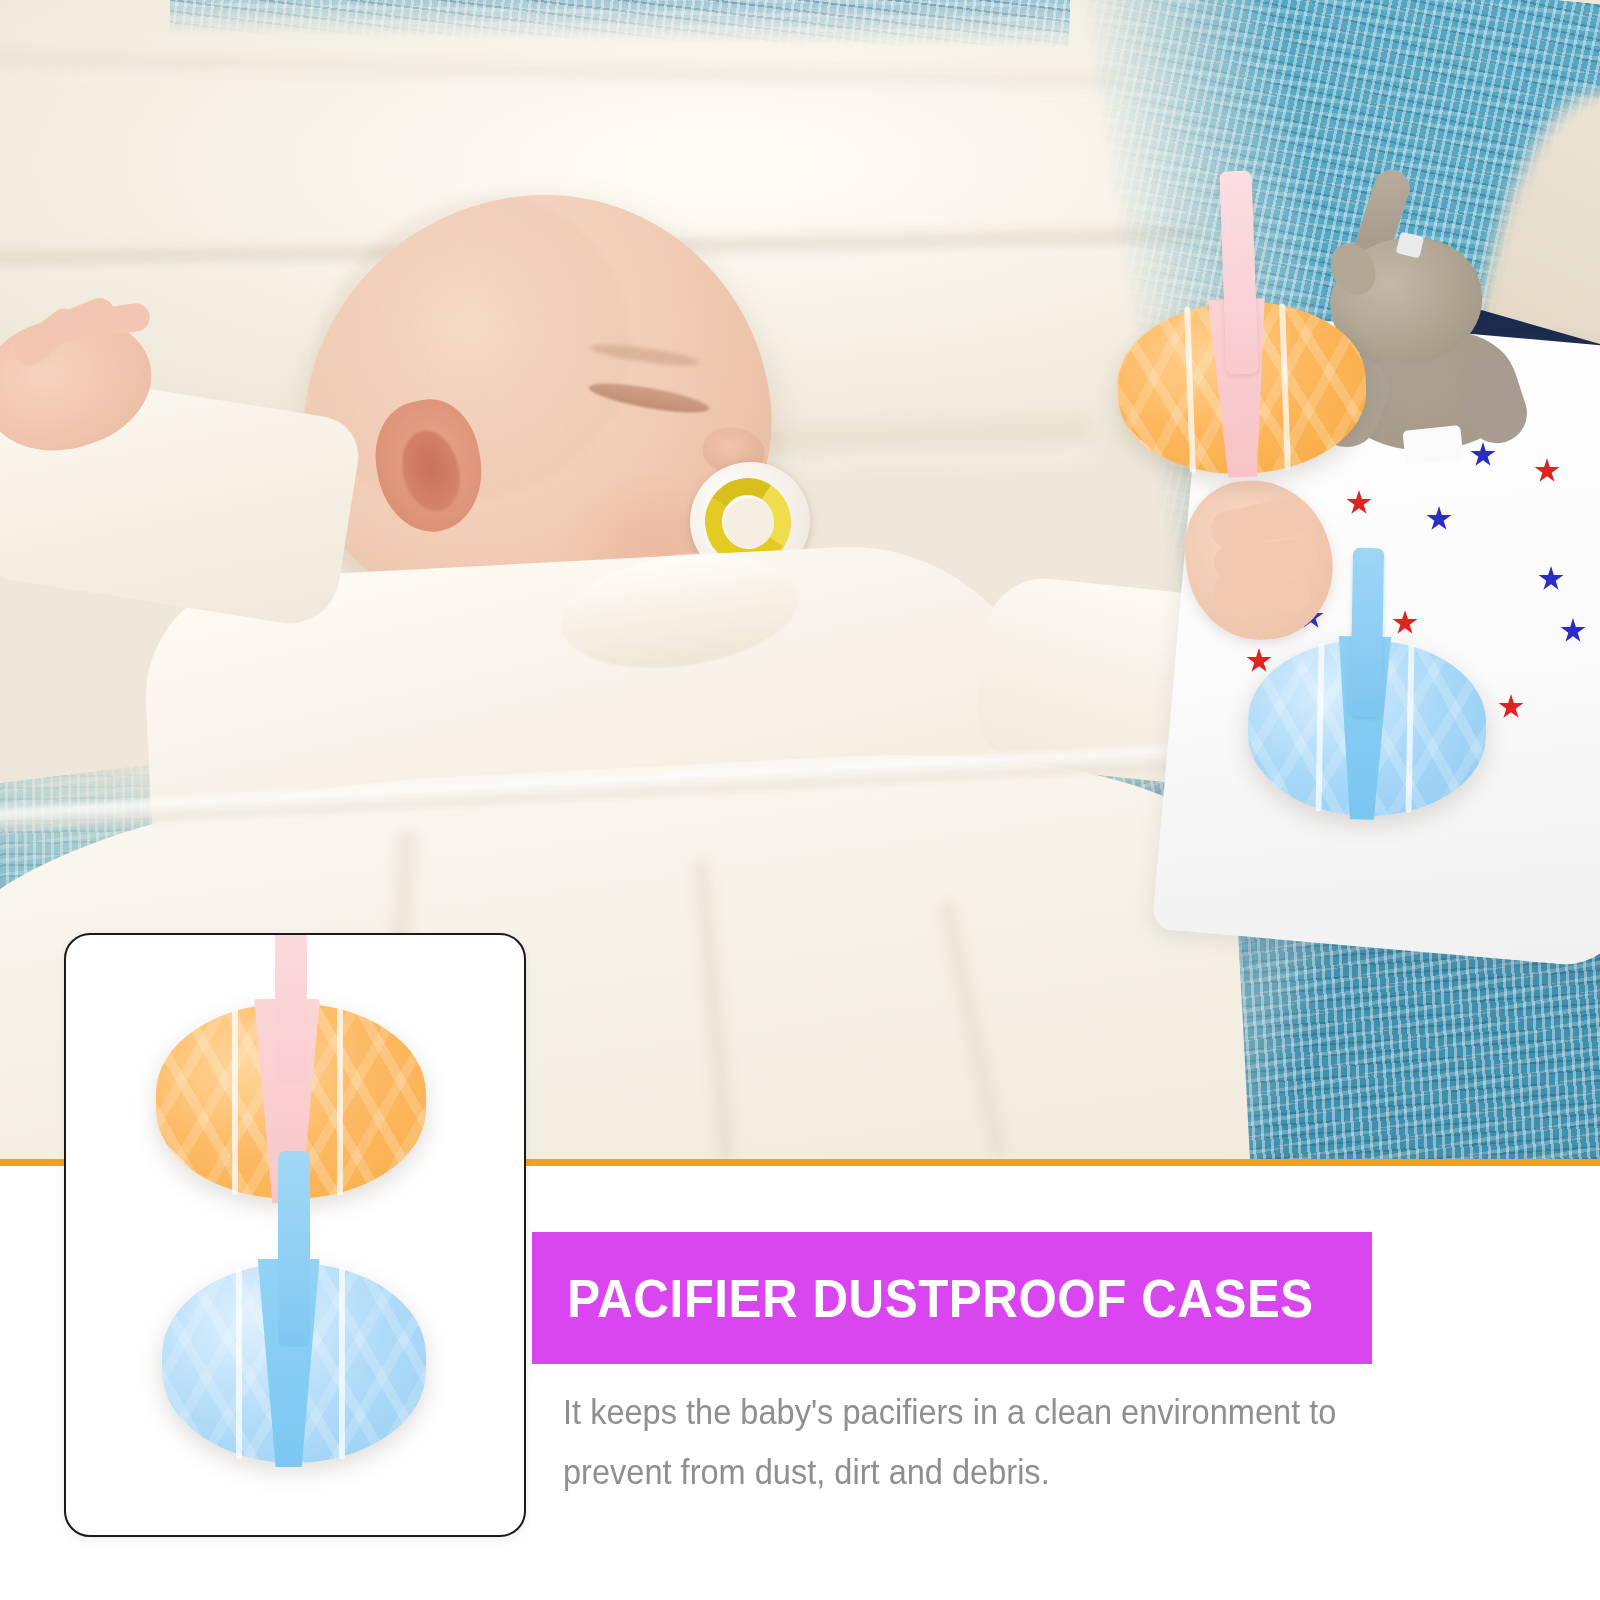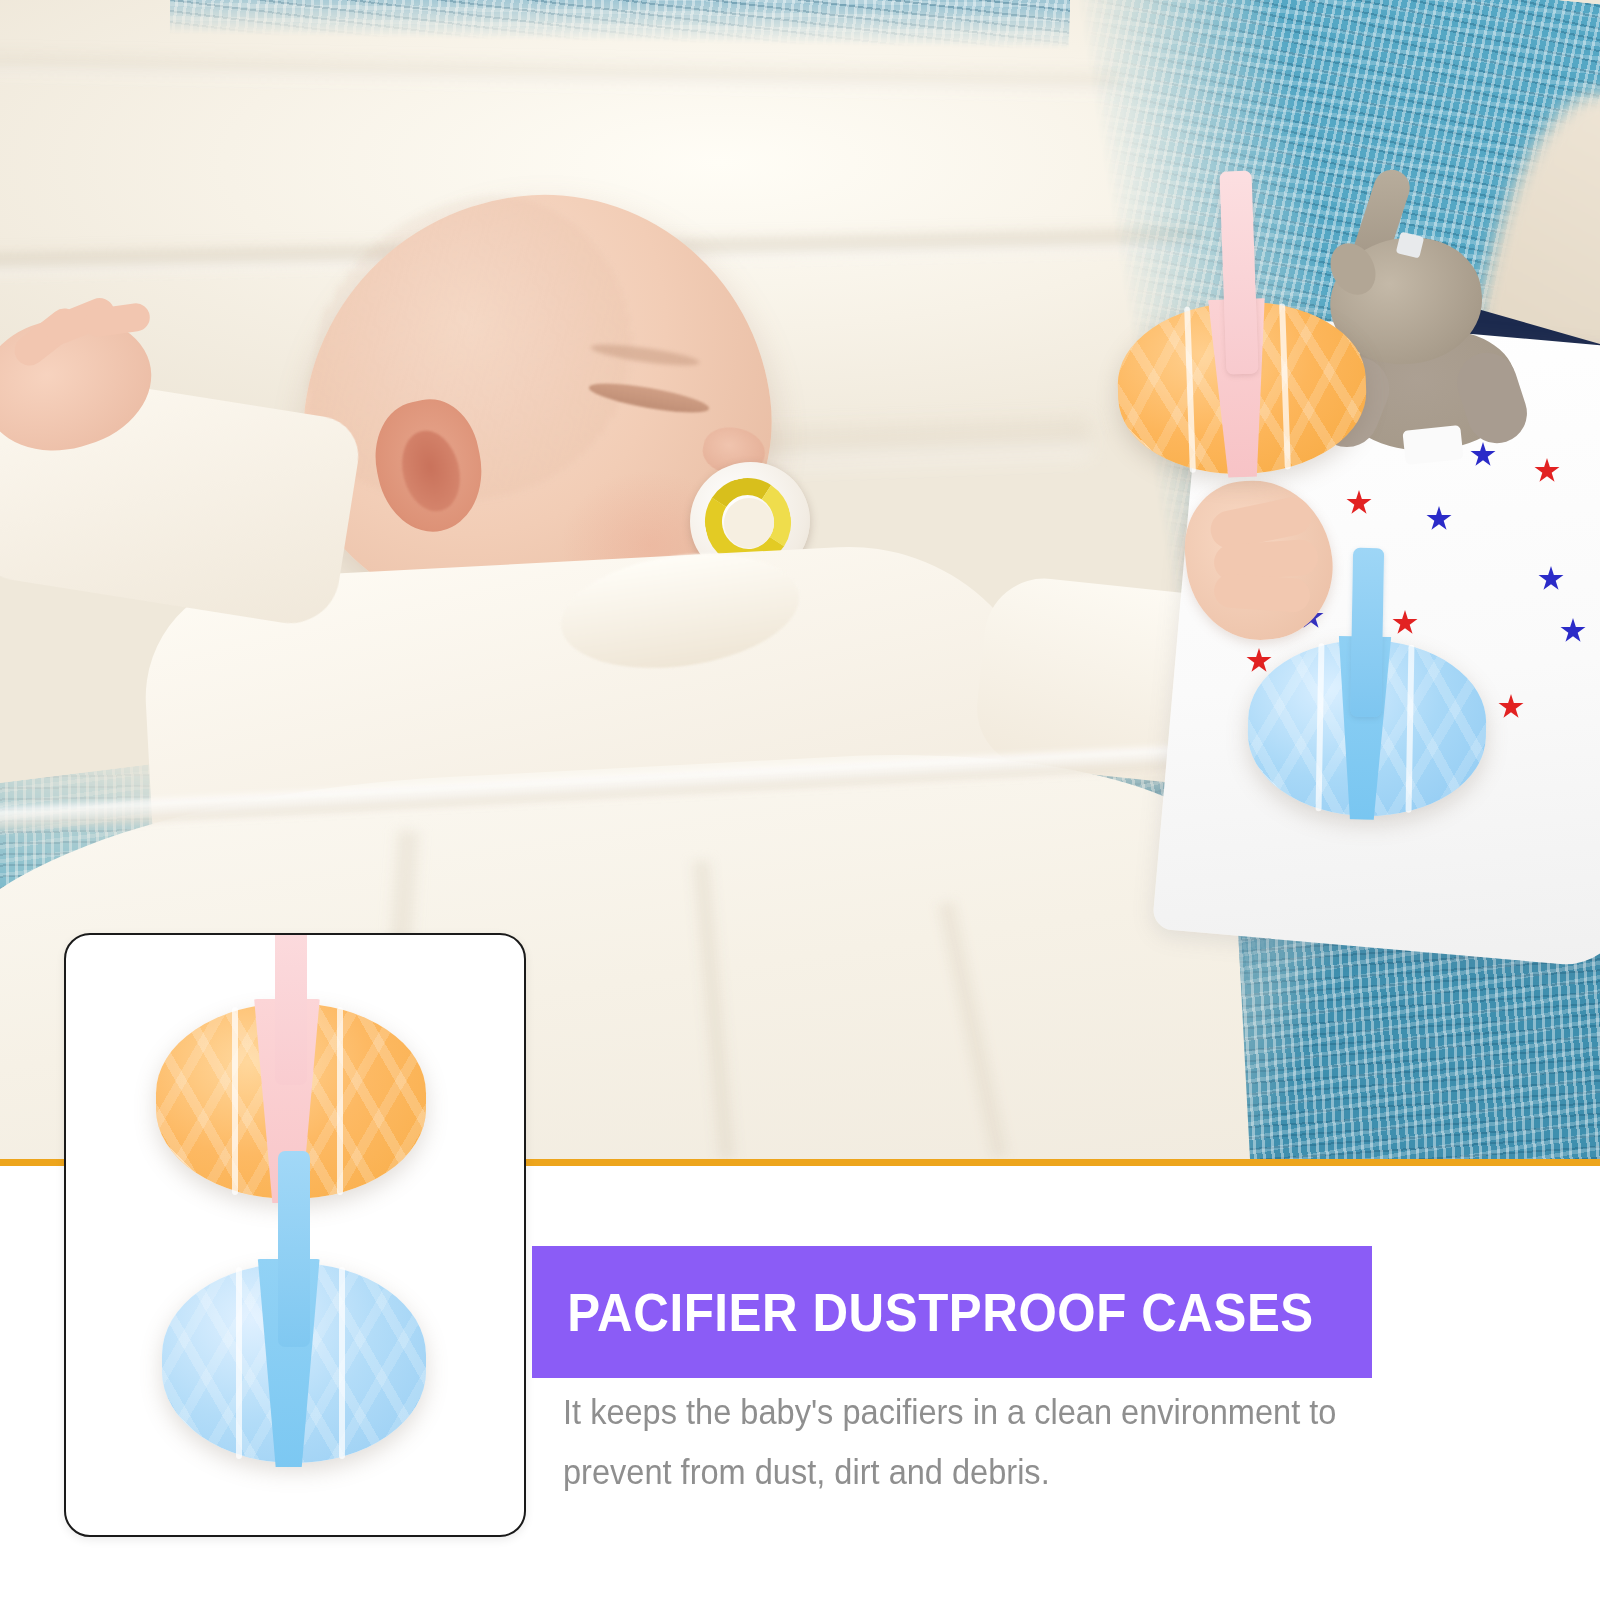--- a/index.html
+++ b/index.html
@@ -346,19 +346,19 @@
       <div class="shell">
         <div class="facets"></div>
       </div>
       <div class="seamline"></div>
       <div class="seamline b"></div>
       <div class="clipband"></div>
       <div class="cliptab"></div>
     </div>
   </div>
 
-  <div class="banner" id="banner" style="background: #8b5cf6; margin-top: 14px;">
+  <div class="banner" id="banner" style="background: #d946ef;">
     <div class="banner-title" style="color: rgb(255, 255, 255);">PACIFIER DUSTPROOF CASES</div>
   </div>
 
   <div class="desc" id="desc" style="color: rgb(143, 143, 143);">It keeps the baby's pacifiers in a clean environment to prevent from dust, dirt and debris.</div>
 
 </div>
 
 </body></html>

